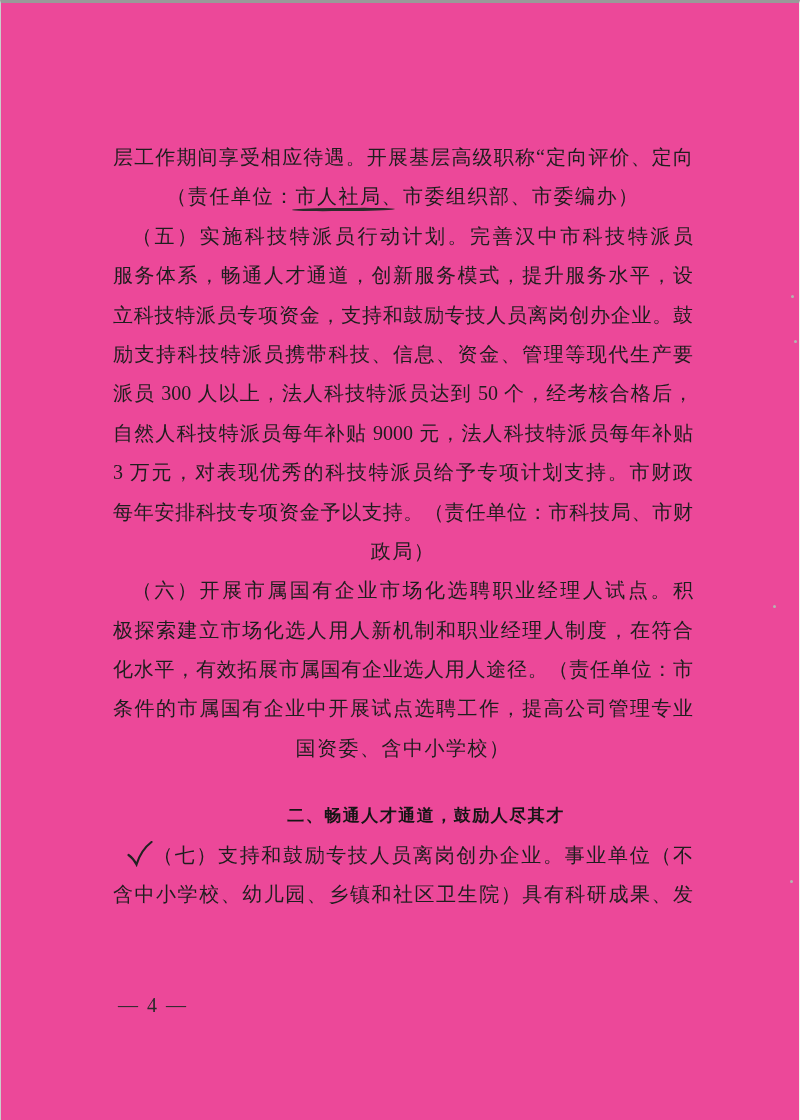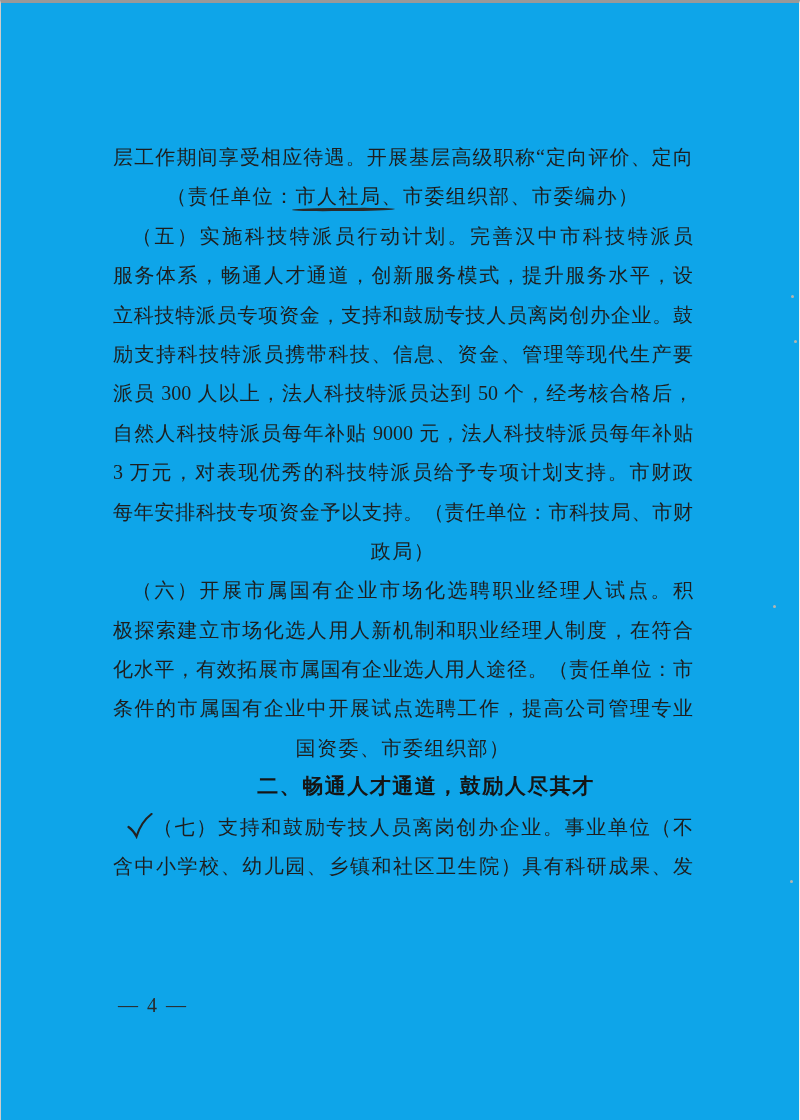--- a/index.html
+++ b/index.html
@@ -6,21 +6,21 @@
   body {
     width:800px; height:1120px;
     background:#ffffff;
     font-family:"Liberation Serif","DejaVu Serif",serif;
     overflow:hidden;
   }
   .sheet {
     position:relative;
     width:800px; height:1120px;
     box-sizing:border-box;
-    background:#0ea5e9;
+    background:#ec4899;
     border-top:3px solid #999;
     border-left:1px solid #ccc;
     border-right:1px solid #f0f0ee;
   }
   .textblock {
     position:absolute;
     left:112px; top:135px;
     width:580px;
   }
   .line {
@@ -33,26 +33,27 @@
   }
   .line:not(.j) { letter-spacing:1.5px;text-align:center; }
   .j {
     text-align:justify;
     text-align-last:justify;
     text-justify:inter-character;
   }
   .indent { padding-left:19px; }
   .indent-lg { padding-left:40px; }
   .heading {
-    font-family:Liberation Mono, monospace;
+    font-family:Liberation Sans, sans-serif;
     font-weight:bold;
-    font-size:21px;
+    font-size:17px;
     padding-left:46px;
     letter-spacing:2px;
     color:#151515;
+    margin-top:28px;
   }
   .hand-underline { position:relative; }
   .hand-underline::after {
     content:"";
     position:absolute;
     left:-4px; right:-13px; bottom:-3px;
     height:2.6px;
     background:#2b2b2b;
     border-radius:40%/60%;
     transform:rotate(-0.5deg);
@@ -89,21 +90,21 @@
       <div class="line j">励支持科技特派员携带科技、信息、资金、管理等现代生产要</div>
       <div class="line j">派员 300 人以上，法人科技特派员达到 50 个，经考核合格后，</div>
       <div class="line j">自然人科技特派员每年补贴 9000 元，法人科技特派员每年补贴</div>
       <div class="line j">3 万元，对表现优秀的科技特派员给予专项计划支持。市财政</div>
       <div class="line j">每年安排科技专项资金予以支持。（责任单位：市科技局、市财</div>
       <div class="line">政局）</div>
       <div class="line indent j">（六）开展市属国有企业市场化选聘职业经理人试点。积</div>
       <div class="line j">极探索建立市场化选人用人新机制和职业经理人制度，在符合</div>
       <div class="line j">化水平，有效拓展市属国有企业选人用人途径。（责任单位：市</div>
       <div class="line j">条件的市属国有企业中开展试点选聘工作，提高公司管理专业</div>
-      <div class="line">国资委、市委组织部）</div>
+      <div class="line">国资委、含中小学校）</div>
       <div class="line heading">二、畅通人才通道，鼓励人尽其才</div>
       <div class="line indent-lg j">（七）支持和鼓励专技人员离岗创办企业。事业单位（不<svg viewBox="0 0 26 26" class="checkmark">
           <path d="M1.5,14 Q6,17 9.5,23.5 Q14,9 24.5,1" fill="none" stroke="#222" stroke-width="2.2" stroke-linecap="round"></path>
         </svg></div>
       <div class="line j">含中小学校、幼儿园、乡镇和社区卫生院）具有科研成果、发</div>
     </div>
   <div class="pagenum">— 4 —</div>
   <div id="specks">
       <div class="speck" style="left: 790px; top: 292px;"></div>
       <div class="speck" style="left: 793px; top: 337px;"></div>

